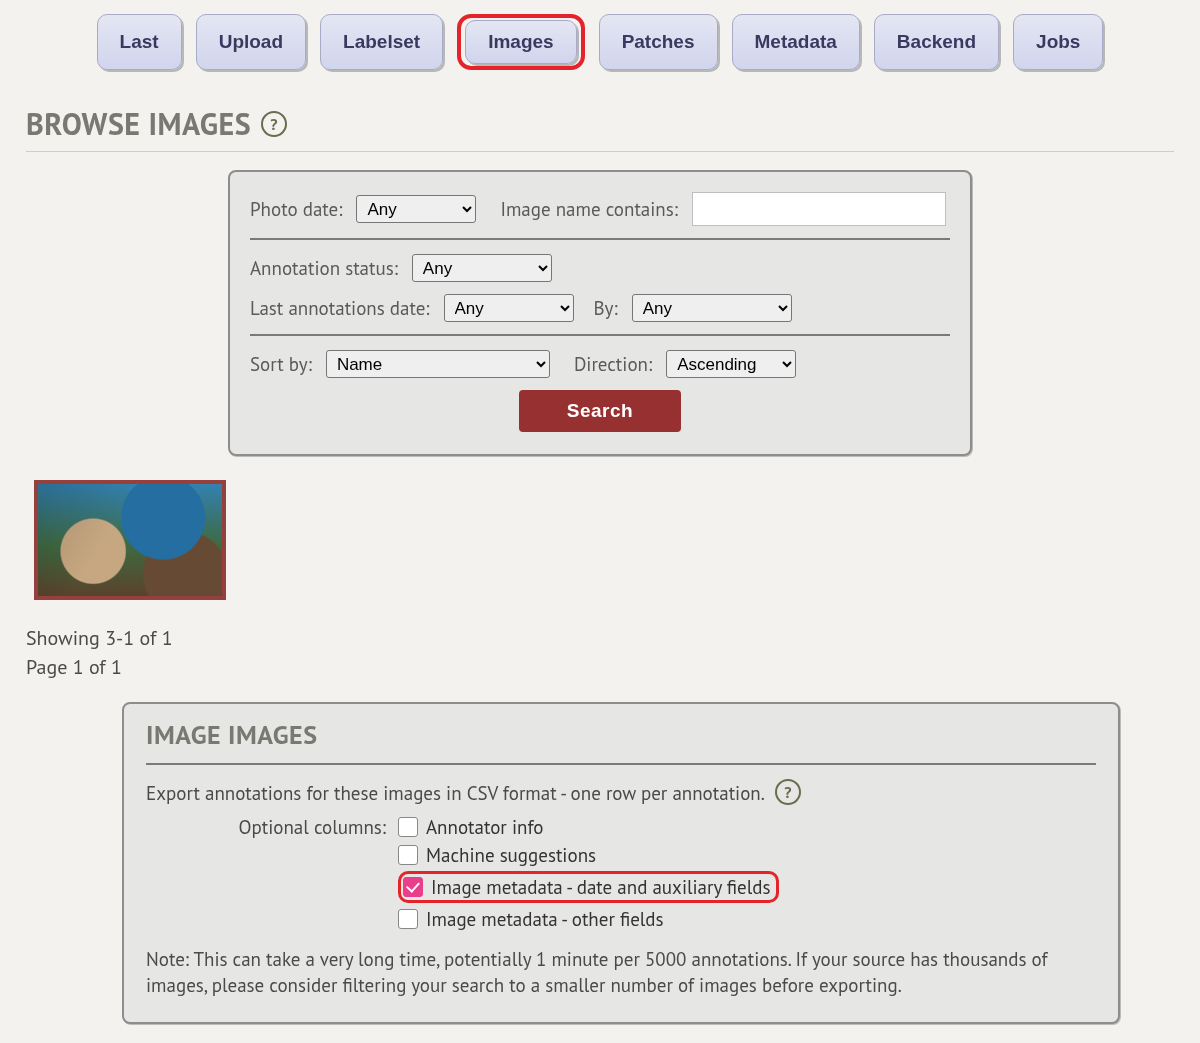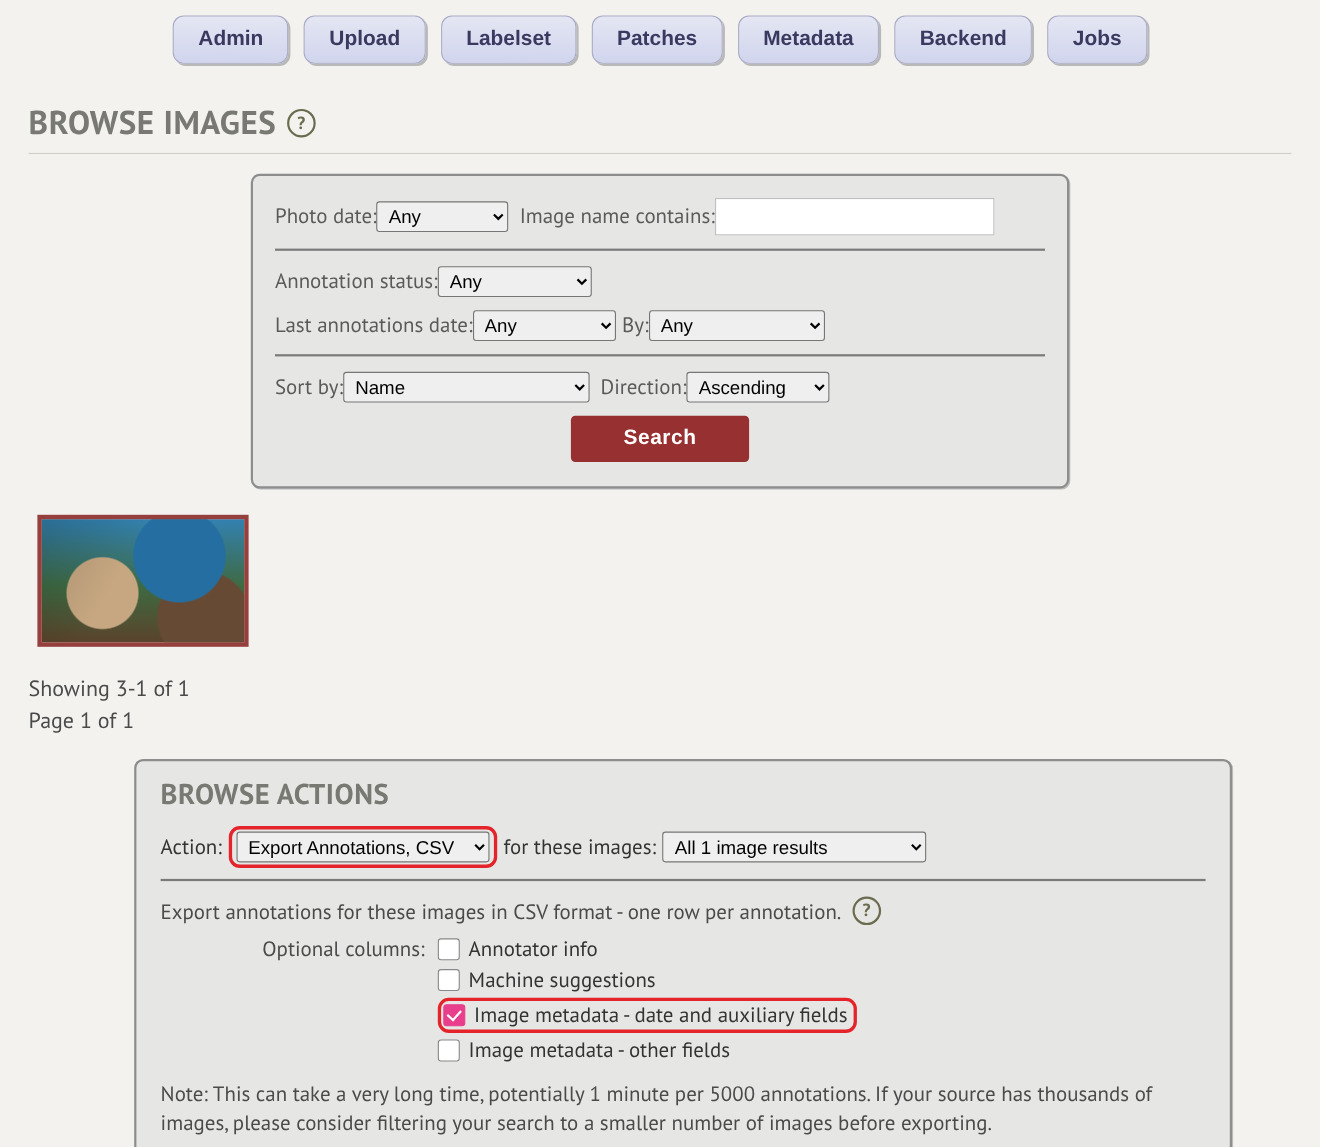--- a/index.html
+++ b/index.html
@@ -68,21 +68,21 @@
   
   .search-panel {
     width: 700px;
     margin: 0 auto 24px auto;
     background: var(--panel-bg);
     border: 2px solid var(--panel-border);
     border-radius: 8px;
     padding: 14px 20px 22px 20px;
     box-shadow: 1px 1px 0 #bbb;
   }
-  .row { display:flex; align-items:center; gap:0; flex-wrap:wrap; margin: 6px 0 12px 0; }
+  .row { display:flex; align-items:center; gap:14px; flex-wrap:wrap; margin: 6px 0 12px 0; }
   .row label { color: var(--muted); }
   select,
   .select-like {
     background: var(--select-bg);
     border: 1px solid var(--select-border);
     border-radius: 3px;
     font-size: 17px;
     padding: 2px 6px;
     height: 28px;
   }
@@ -159,23 +159,26 @@
   }
   .row-highlight { border:3px solid var(--highlight); border-radius:10px; padding:1px 6px 1px 2px; display:inline-flex; align-items:center; gap:8px; }
   .note { color:#4a4a4a; margin-top: 16px; line-height:1.35; }
 </style>
 </head>
 <body>
 
 <div class="wrap">
 
   <nav class="tabs">
-    <button class="tab">Admin</button>
+    <button class="tab">Last</button>
     <button class="tab">Upload</button>
     <button class="tab">Labelset</button>
+    <span class="tab-highlight-frame">
+      <button class="tab">Images</button>
+    </span>
     <button class="tab">Patches</button>
     <button class="tab">Metadata</button>
     <button class="tab">Backend</button>
     <button class="tab">Jobs</button>
   </nav>
 
   <h1 class="page-title">
     <span>BROWSE IMAGES</span>
     <span class="help-icon">?</span>
   </h1>
@@ -228,34 +231,22 @@
     </div>
   </section>
 
   <div class="thumb" title="image"></div>
   <div class="pager">
     <div>Showing 3-1 of 1</div>
     <div>Page 1 of 1</div>
   </div>
 
   <section class="actions-panel">
-    <h2 class="actions-title">BROWSE ACTIONS</h2>
-
-    <div class="actions-row">
-      <span>Action:</span>
-      <span class="highlight-box">
-        <select style="width:230px">
-          <option>Export Annotations, CSV</option>
-        </select>
-      </span>
-      <span>for these images:</span>
-      <select style="width:240px">
-        <option>All 1 image results</option>
-      </select>
-    </div>
+    <h2 class="actions-title">IMAGE IMAGES</h2>
+
 
     <hr class="section-sep">
 
     <div class="desc">
       <span>Export annotations for these images in CSV format - one row per annotation.</span>
       <span class="help-icon">?</span>
     </div>
 
     <div class="options-grid">
       <div class="lbl">Optional columns:</div>

